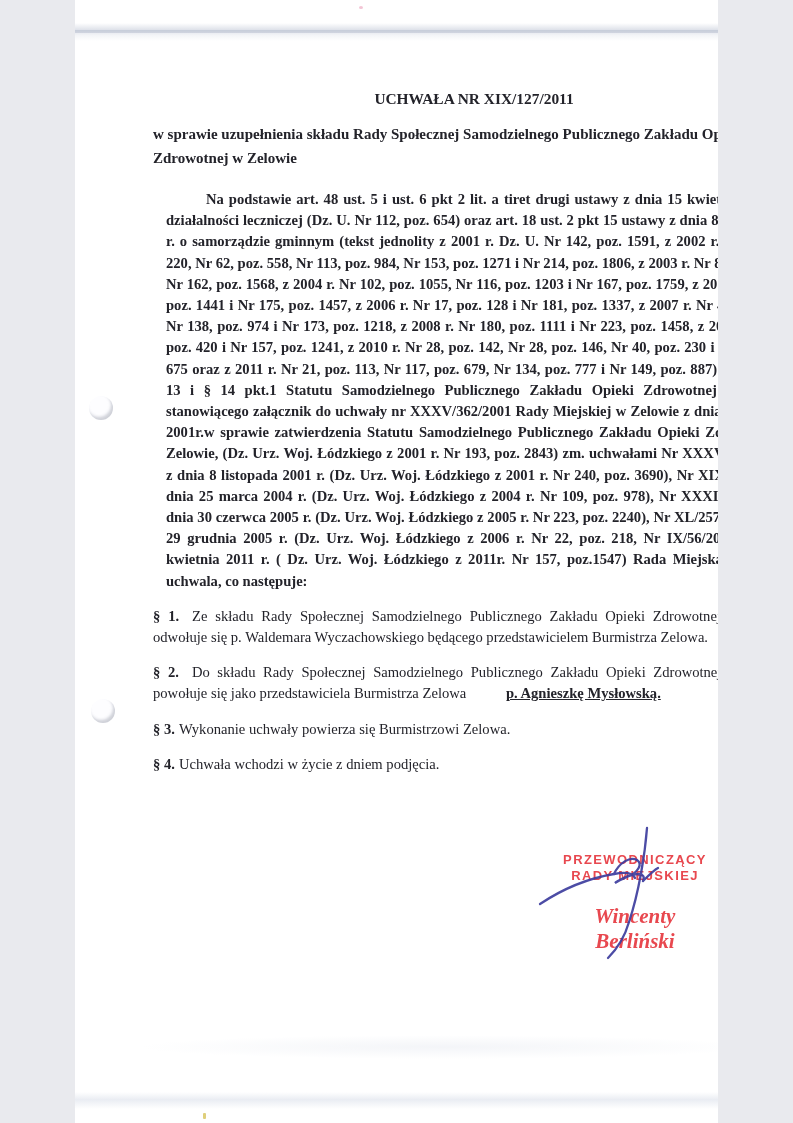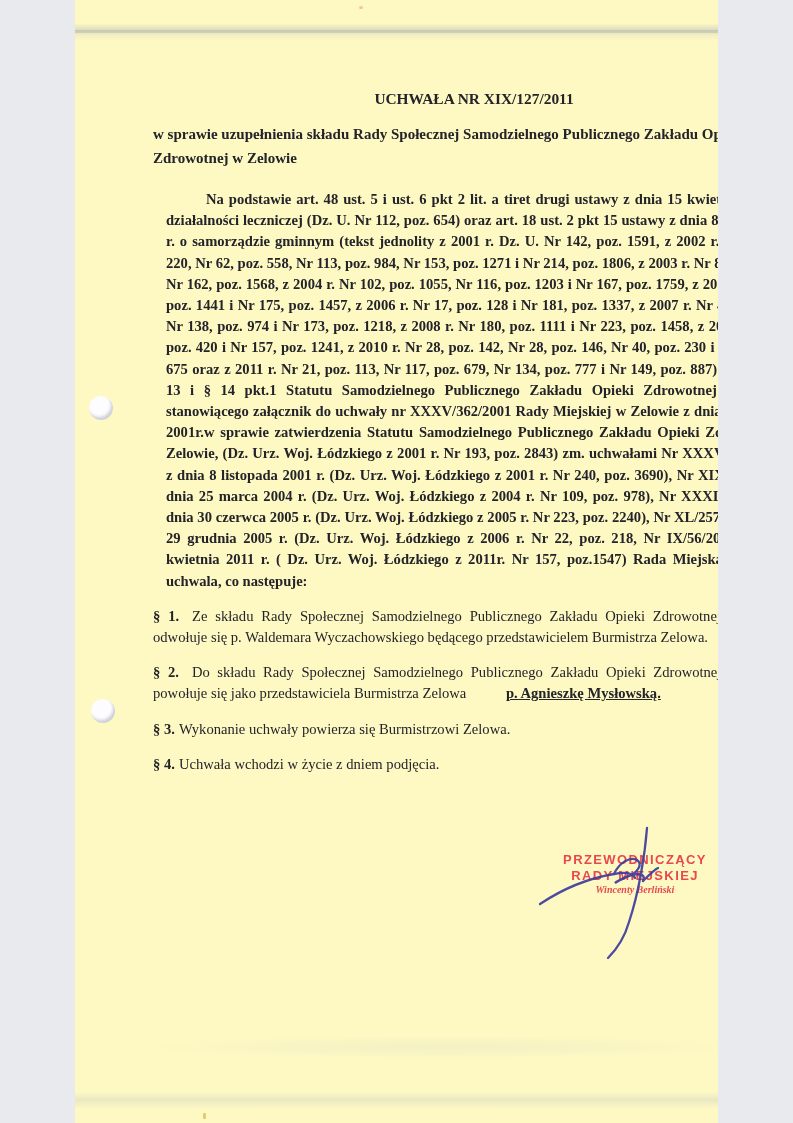--- a/index.html
+++ b/index.html
@@ -1,20 +1,20 @@
 <!DOCTYPE html>
 <html lang="pl"><head>
 <meta charset="utf-8">
 <style>
   html,body{margin:0;padding:0;background:#e9eaee;}
   .page{
     position:relative;
     width:643px;height:1123px;
     margin:0 auto;
-    background:#fef9c3;
+    background:#ffffff;
     overflow:hidden;
     font-family:"Liberation Serif", serif;
     color:#23232a;
   }
   
   .band-top{
     position:absolute;left:0;top:23px;width:100%;height:18px;
     background:linear-gradient(180deg, rgba(148,160,185,0) 0%, rgba(138,150,178,0.28) 38%, rgba(148,160,185,0.10) 70%, rgba(148,160,185,0) 100%);
   }
   .band-top-line{
@@ -61,22 +61,23 @@
   .emph{ font-weight:bold;text-decoration:underline;margin-left:36px; }
   
   .stamp{
     position:absolute;left:480px;top:852px;width:160px;
     text-align:center;
     font-family:"Liberation Sans", sans-serif;
     color:#e8484f;
   }
   .stamp-line{ font-size:13px;font-weight:bold;letter-spacing:1.4px;line-height:16px; }
   .stamp-name{
+    margin-top:20px;
     font-family:"Liberation Serif", serif;
-    font-style:italic;font-weight:bold;font-size:10px;
+    font-style:italic;font-weight:bold;font-size:21px;
   }
   .signature-svg{ position:absolute;left:455px;top:810px;pointer-events:none; }
 </style>
 </head>
 <body>
 
 <div class="page">
 
   <div class="band-top"></div>
   <div class="band-top-line"></div>

